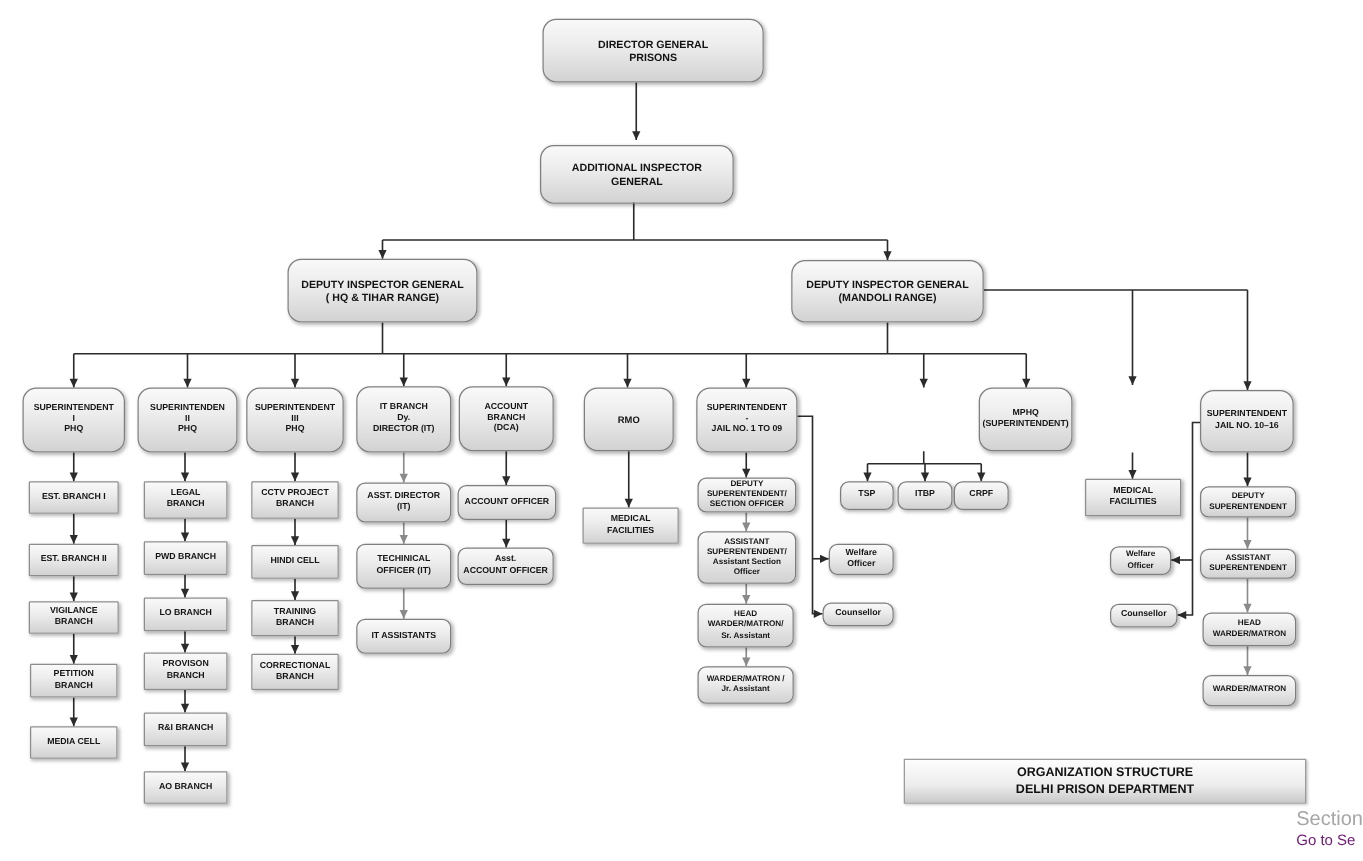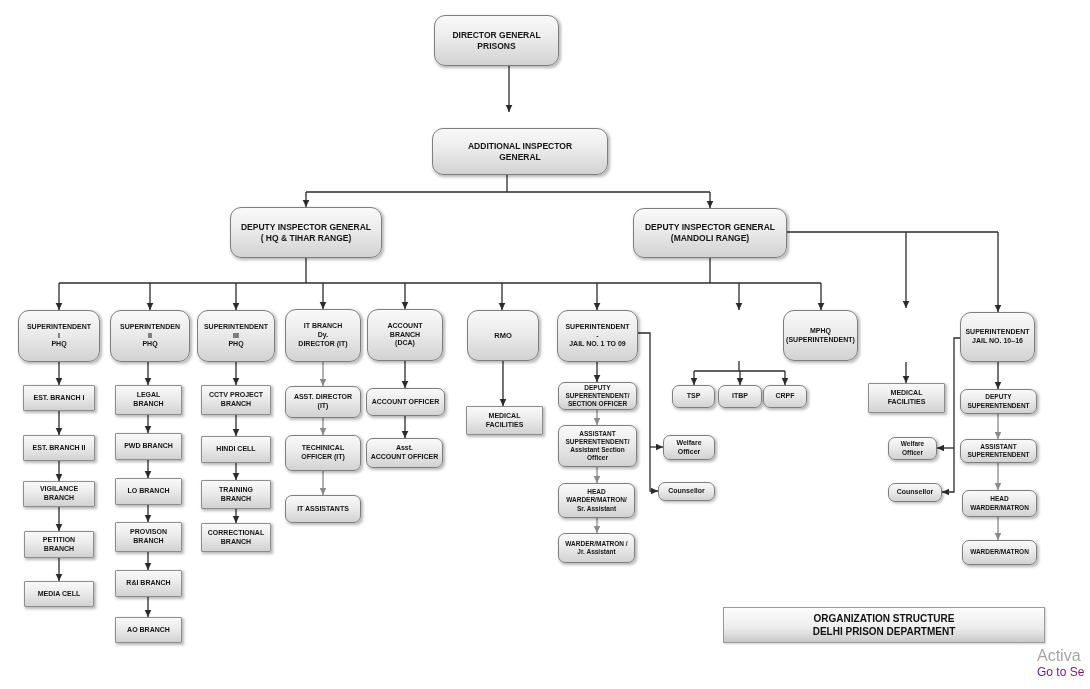--- a/index.html
+++ b/index.html
@@ -136,23 +136,23 @@
       <path d="M658 491 L651.0 494.3 L651.0 487.7 Z" fill="#2b2b2b"></path>
       <path d="M650 447 L663 447" fill="none" stroke="#2b2b2b" stroke-width="1.3"></path>
       <path d="M663 447 L656.0 450.3 L656.0 443.7 Z" fill="#2b2b2b"></path>
       <path d="M960 338 L954 338 L954 492 L942 492" fill="none" stroke="#2b2b2b" stroke-width="1.3"></path>
       <path d="M942 492 L949.0 488.7 L949.0 495.3 Z" fill="#2b2b2b"></path>
       <path d="M954 448 L937 448" fill="none" stroke="#2b2b2b" stroke-width="1.3"></path>
       <path d="M937 448 L944.0 444.7 L944.0 451.3 Z" fill="#2b2b2b"></path>
     </svg>
 
   <div id="nodes">
-      <div class="node rounded" style="left: 434px; top: 15px; width: 125px; height: 51px; font-size: 8.5px;">DIRECTOR GENERAL
+      <div class="node rounded" style="left: 434px; top: 15px; width: 177px; height: 51px; font-size: 8.5px;">DIRECTOR GENERAL
 PRISONS</div>
-      <div class="node rounded" style="left: 432px; top: 128px; width: 176px; height: 47px; font-size: 8.5px;">ADDITIONAL INSPECTOR
+      <div class="node rounded" style="left: 432px; top: 116px; width: 155px; height: 47px; font-size: 8.5px;">ADDITIONAL INSPECTOR
 GENERAL</div>
       <div class="node rounded" style="left: 230px; top: 207px; width: 152px; height: 51px; font-size: 8.5px;">DEPUTY INSPECTOR GENERAL
 ( HQ &amp; TIHAR RANGE)</div>
       <div class="node rounded" style="left: 633px; top: 208px; width: 154px; height: 50px; font-size: 8.5px;">DEPUTY INSPECTOR GENERAL
 (MANDOLI RANGE)</div>
       <div class="node rounded" style="left: 18px; top: 310px; width: 82px; height: 52px;">SUPERINTENDENT
 I
 PHQ</div>
       <div class="node rounded" style="left: 110px; top: 310px; width: 80px; height: 52px;">SUPERINTENDEN
 II
@@ -237,16 +237,16 @@
 WARDER/MATRON</div>
       <div class="node rounded-sm" style="left: 962px; top: 540px; width: 75px; height: 25px; font-size: 6.5px;">WARDER/MATRON</div>
     </div>
 
   <div id="title-box">
     <span>ORGANIZATION STRUCTURE</span>
     <span>DELHI PRISON DEPARTMENT</span>
   </div>
 
   <div id="watermark">
-    <div class="wm1">Activa</div>
+    <div class="wm1">Section</div>
     <div class="wm2">Go to Se</div>
   </div>
 </div>
 
 </body></html>

